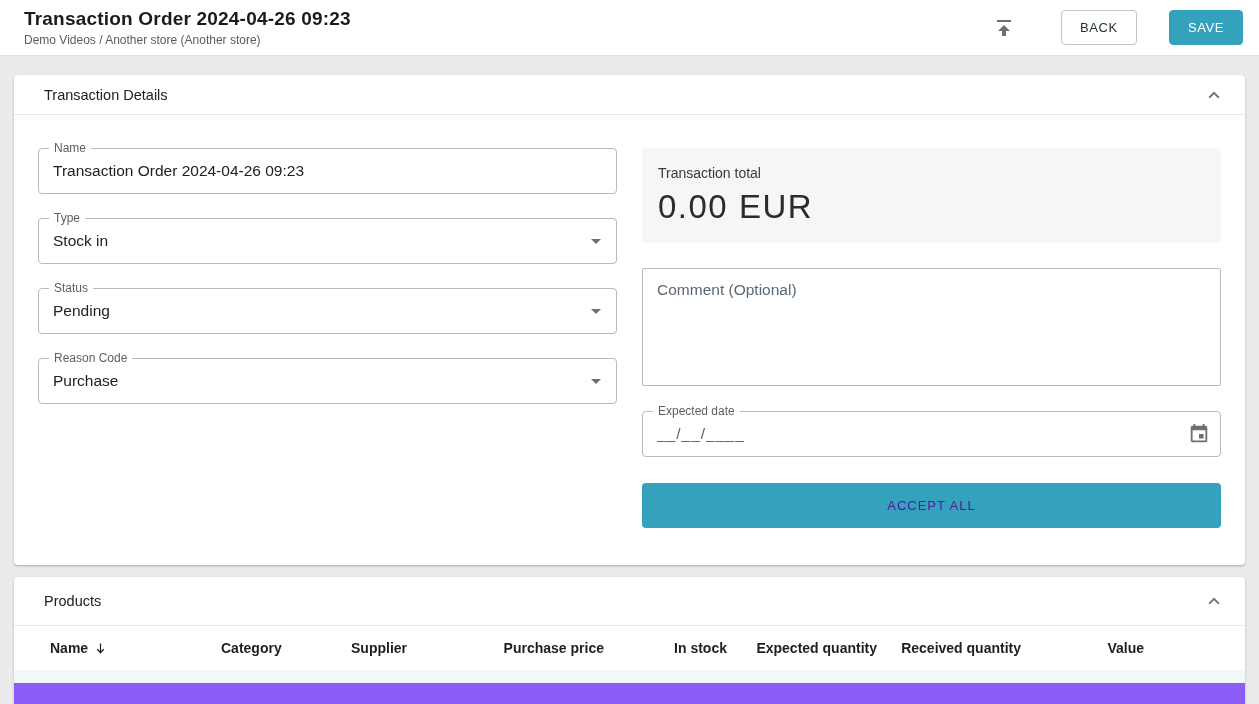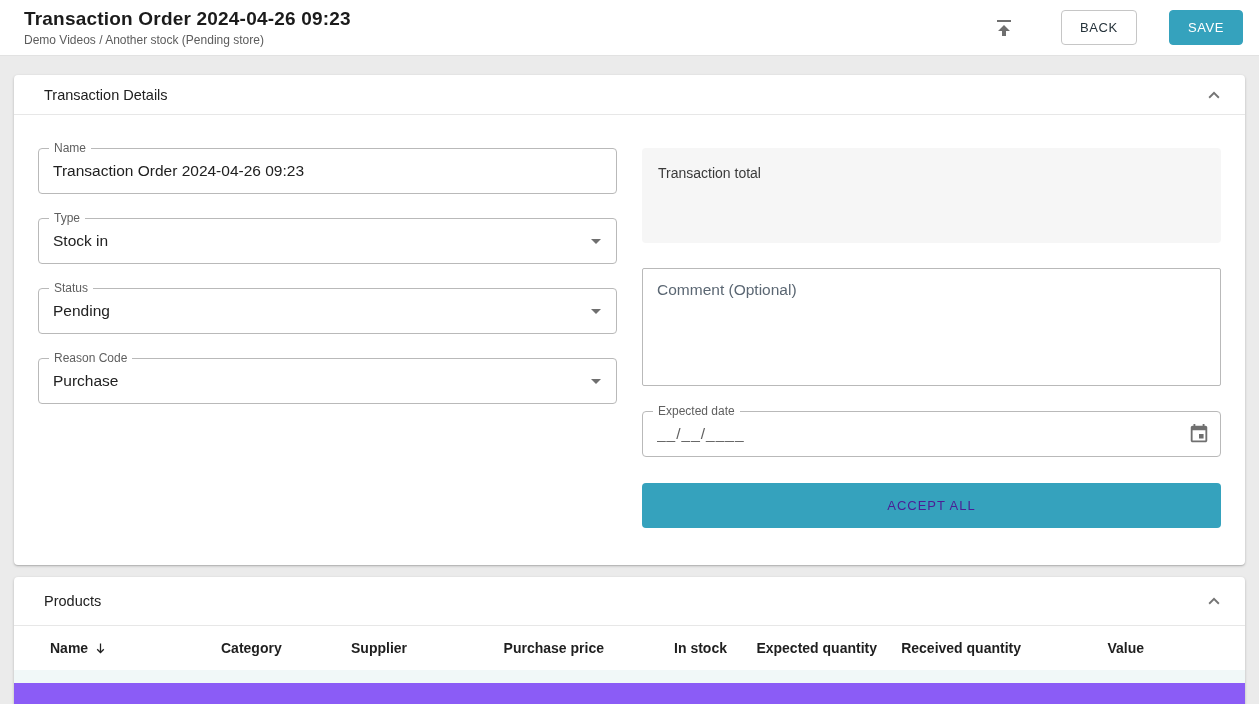--- a/index.html
+++ b/index.html
@@ -104,21 +104,21 @@
   .search-input::placeholder { color:#4d8fa4; opacity:1; }
 </style>
 </head>
 <body>
 
 <div>
 
   <header class="topbar">
     <div>
       <div class="page-title">Transaction Order 2024-04-26 09:23</div>
-      <div class="breadcrumb">Demo Videos / Another stock (Pending store)</div>
+      <div class="breadcrumb">Demo Videos / Another store (Another store)</div>
     </div>
     <div class="topbar-right">
       <span class="icon-btn">
         <svg width="24" height="24" viewBox="0 0 24 24" fill="#6f6f6f">
             <path d="M5 4v2h14V4H5zm7 5l-6 6h4v5h4v-5h4l-6-6z"></path>
           </svg>
       </span>
       <button class="btn btn-outlined">BACK</button>
       <button class="btn btn-filled">SAVE</button>
     </div>
@@ -171,20 +171,21 @@
               <svg width="24" height="24" viewBox="0 0 24 24" fill="#6f6f6f">
                   <path d="M7 10l5 5 5-5z"></path>
                 </svg>
             </span>
           </div>
         </div>
 
         <div>
           <div class="total-box">
             <div class="total-label">Transaction total</div>
+            <div class="total-value">0.00 EUR</div>
           </div>
 
           <div class="comment-box">
             <textarea placeholder="Comment (Optional)" style=""></textarea>
           </div>
 
           <div class="field date-field">
             <label class="float-label">Expected date</label>
             <input class="field-input" placeholder="__/__/____" style="">
             <span class="cal-btn">

